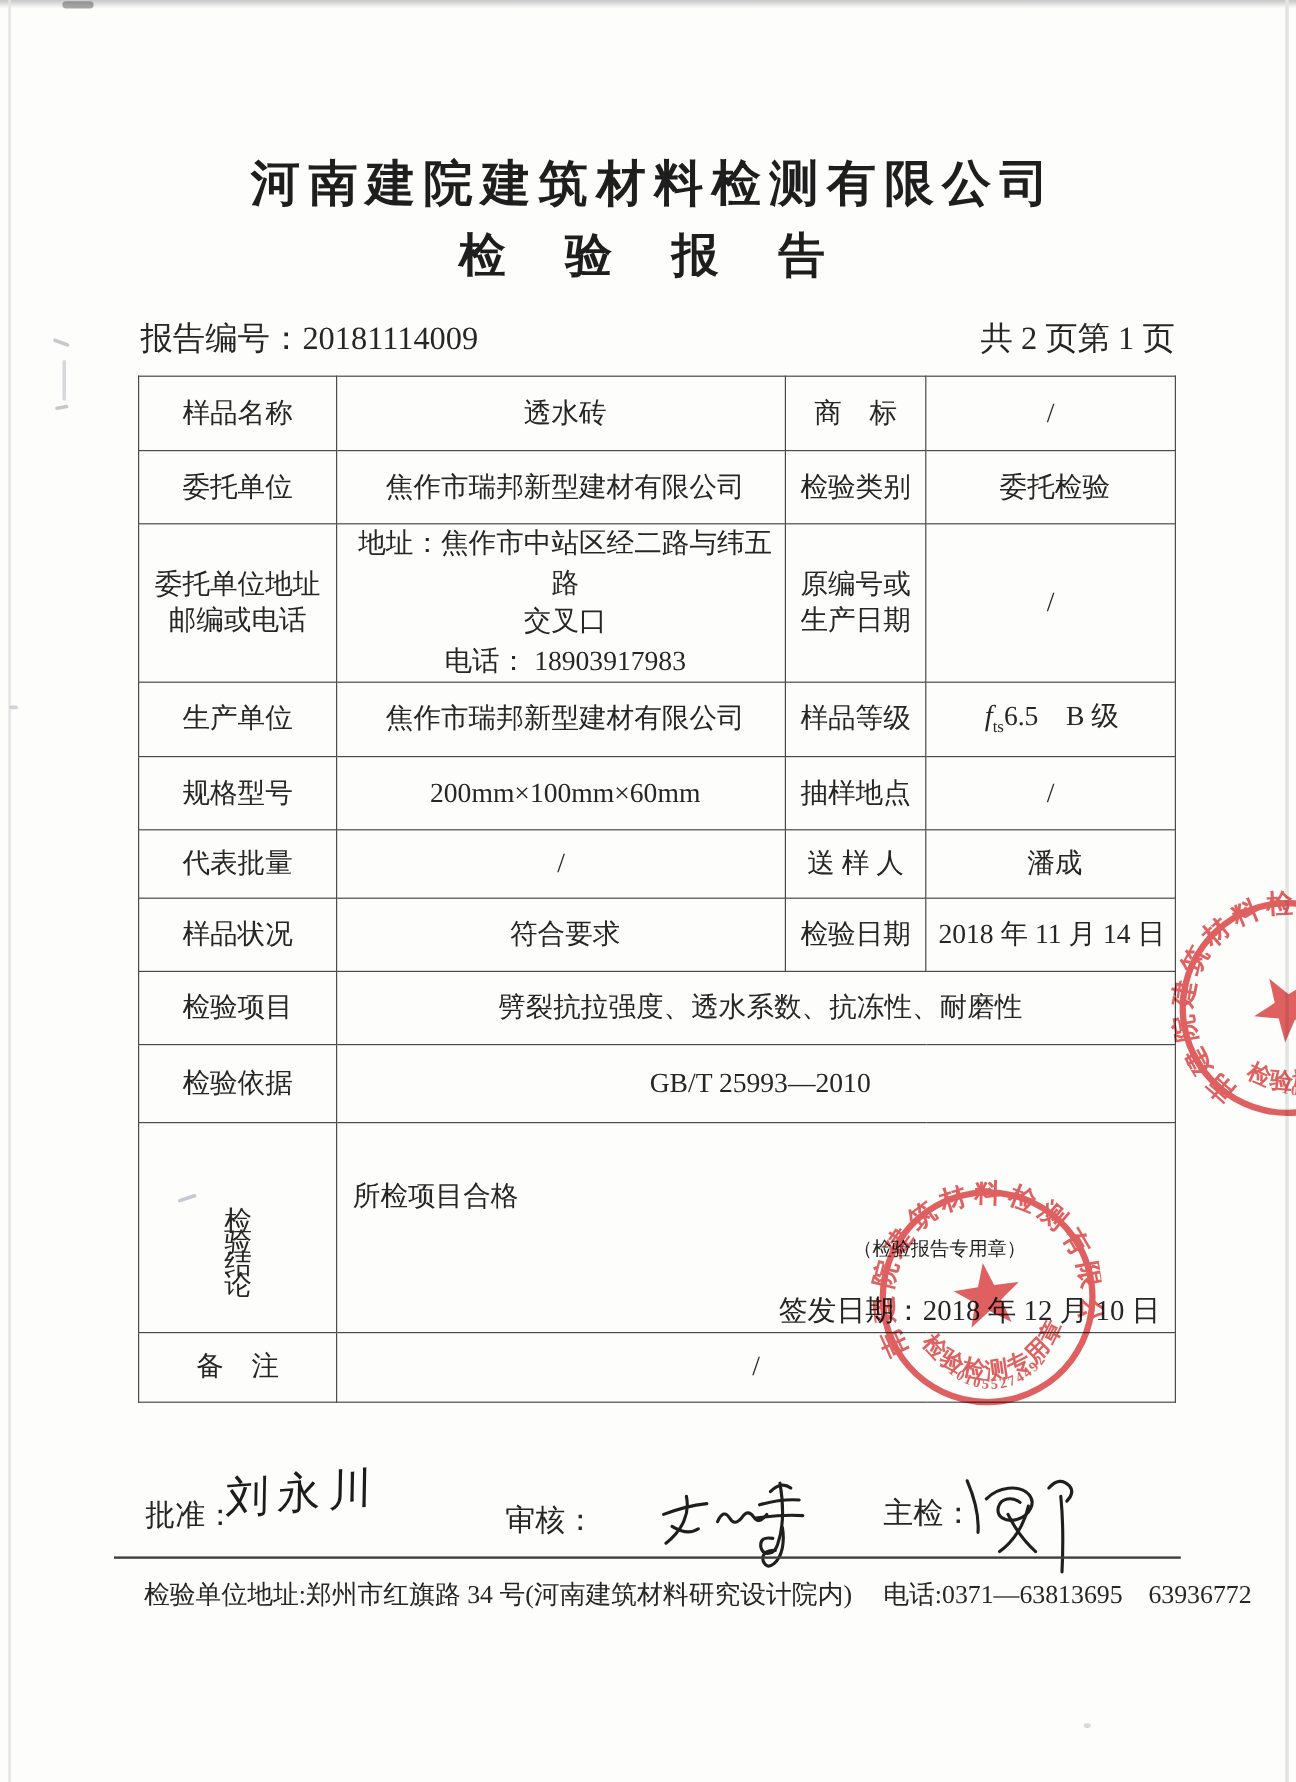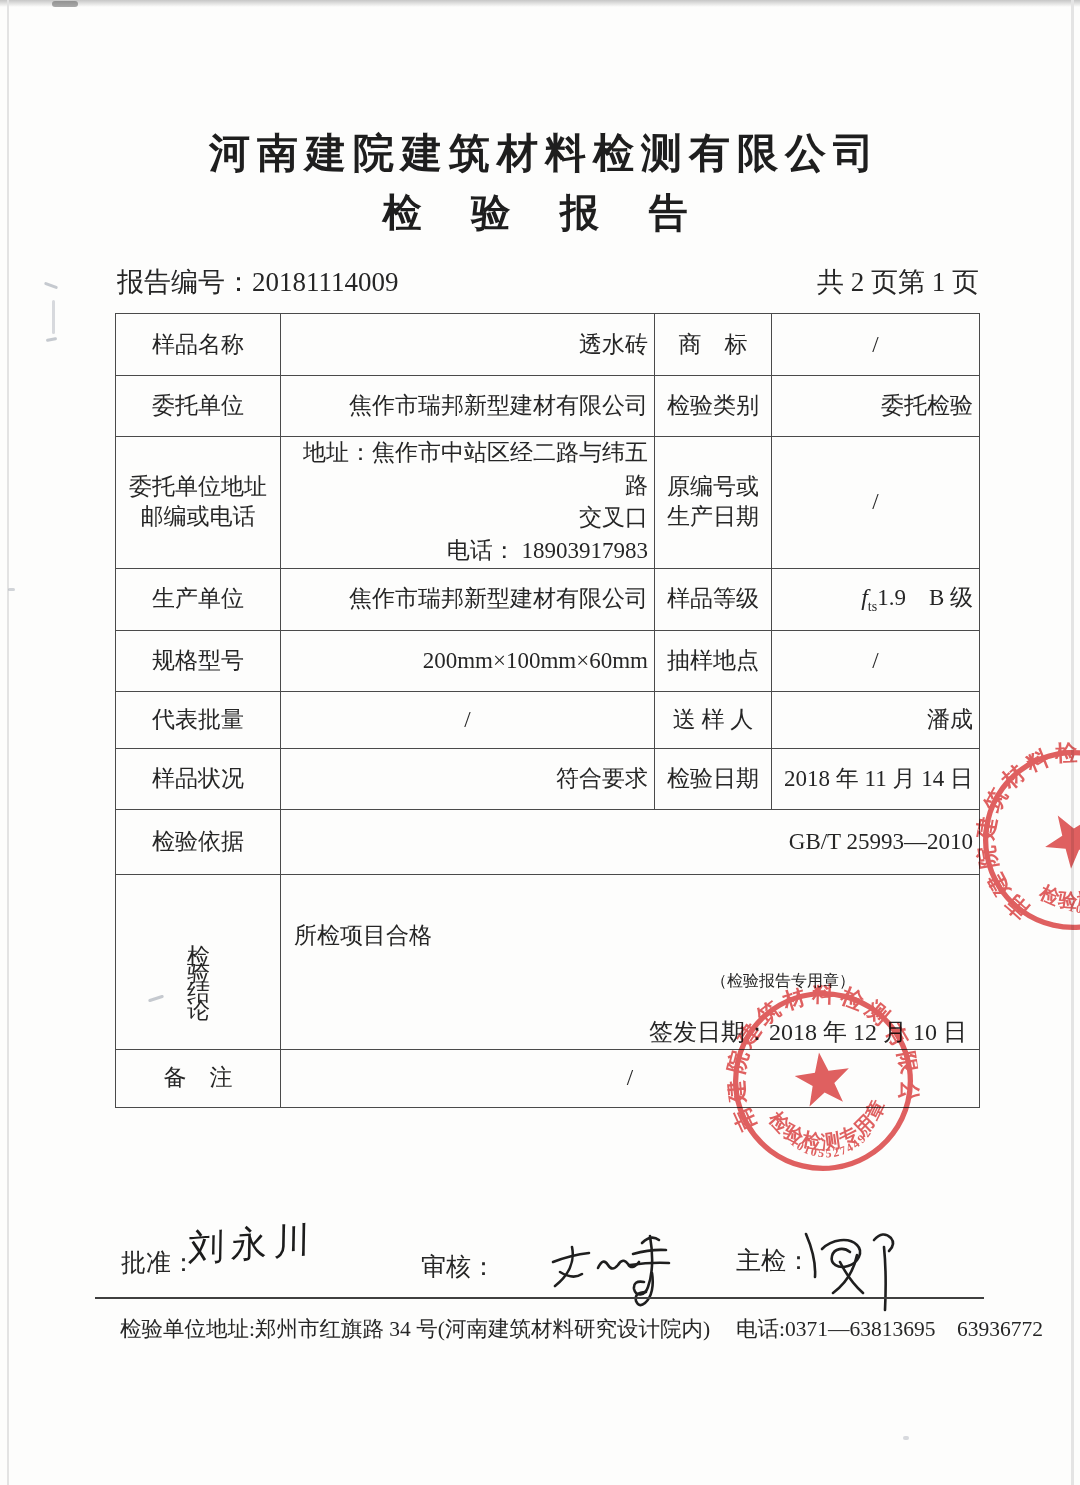--- a/index.html
+++ b/index.html
@@ -22,21 +22,21 @@
 
   .report-line{position:absolute;left:117px;top:264px;width:862px;height:32px;
     display:flex;justify-content:space-between;font-size:27px;}
   .report-line .left span{display:inline;}
 
   table.report{position:absolute;left:115px;top:313px;width:864px;
     border-collapse:collapse;table-layout:fixed;font-size:23px;}
   table.report td{border:1.7px solid #4a4a4a;vertical-align:middle;
     overflow:hidden;line-height:1.3;}
   td.lab{text-align:center;padding:0 2px;}
-  td.val{text-align:right;padding:0 6px 0 13px;}
+  td.val{text-align:center;padding:0 6px 0 13px;}
   td.slash{text-align:center;padding:0;}
   tr.r1{height:62px;}  tr.r2{height:61px;}  tr.r3{height:99px;}
   tr.r4{height:62px;}  tr.r5{height:61px;}  tr.r6{height:61px;}
   tr.r7{height:57px;}  tr.r8{height:61px;}  tr.r9{height:61px;}
   tr.r10{height:65px;margin-top:36px;} tr.r11{height:175px;} tr.r12{height:58px;}
   .two-line{line-height:1.45;}
   .addr-lines div{line-height:1.42;}
   sub.grade{font-size:14px;}
   i.grade{font-size:24px;}
   td.concl-label{letter-spacing:2px;}
@@ -124,39 +124,43 @@
     <td class="lab two-line">
       <div>原编号或</div>
       <div>生产日期</div>
     </td>
     <td class="slash">/</td>
   </tr>
   <tr class="r4">
     <td class="lab">生产单位</td>
     <td class="val">焦作市瑞邦新型建材有限公司</td>
     <td class="lab">样品等级</td>
-    <td class="val" style="padding-left:8px;"><i class="grade">f</i><sub class="grade">ts</sub><span>1.9　B 级</span></td>
+    <td class="val" style="padding-left:8px;"><i class="grade">f</i><sub class="grade">ts</sub><span>6.5　B 级</span></td>
   </tr>
   <tr class="r5">
     <td class="lab">规格型号</td>
     <td class="val">200mm×100mm×60mm</td>
     <td class="lab">抽样地点</td>
     <td class="slash">/</td>
   </tr>
   <tr class="r7">
     <td class="lab">代表批量</td>
     <td class="slash">/</td>
     <td class="lab">送 样 人</td>
     <td class="val">潘成</td>
   </tr>
   <tr class="r8">
     <td class="lab">样品状况</td>
     <td class="val">符合要求</td>
     <td class="lab">检验日期</td>
     <td class="val" style="padding-left:8px;">2018 年 11 月 14 日</td>
+  </tr>
+  <tr class="r9">
+    <td class="lab">检验项目</td>
+    <td class="val" colspan="3">劈裂抗拉强度、透水系数、抗冻性、耐磨性</td>
   </tr>
   <tr class="r10">
     <td class="lab">检验依据</td>
     <td class="val" colspan="3">GB/T 25993—2010</td>
   </tr>
   <tr class="r11">
     <td class="lab concl-label">
           <span class="vertical-label">检验结论</span>
         </td>
     <td class="concl-cell" colspan="3">

